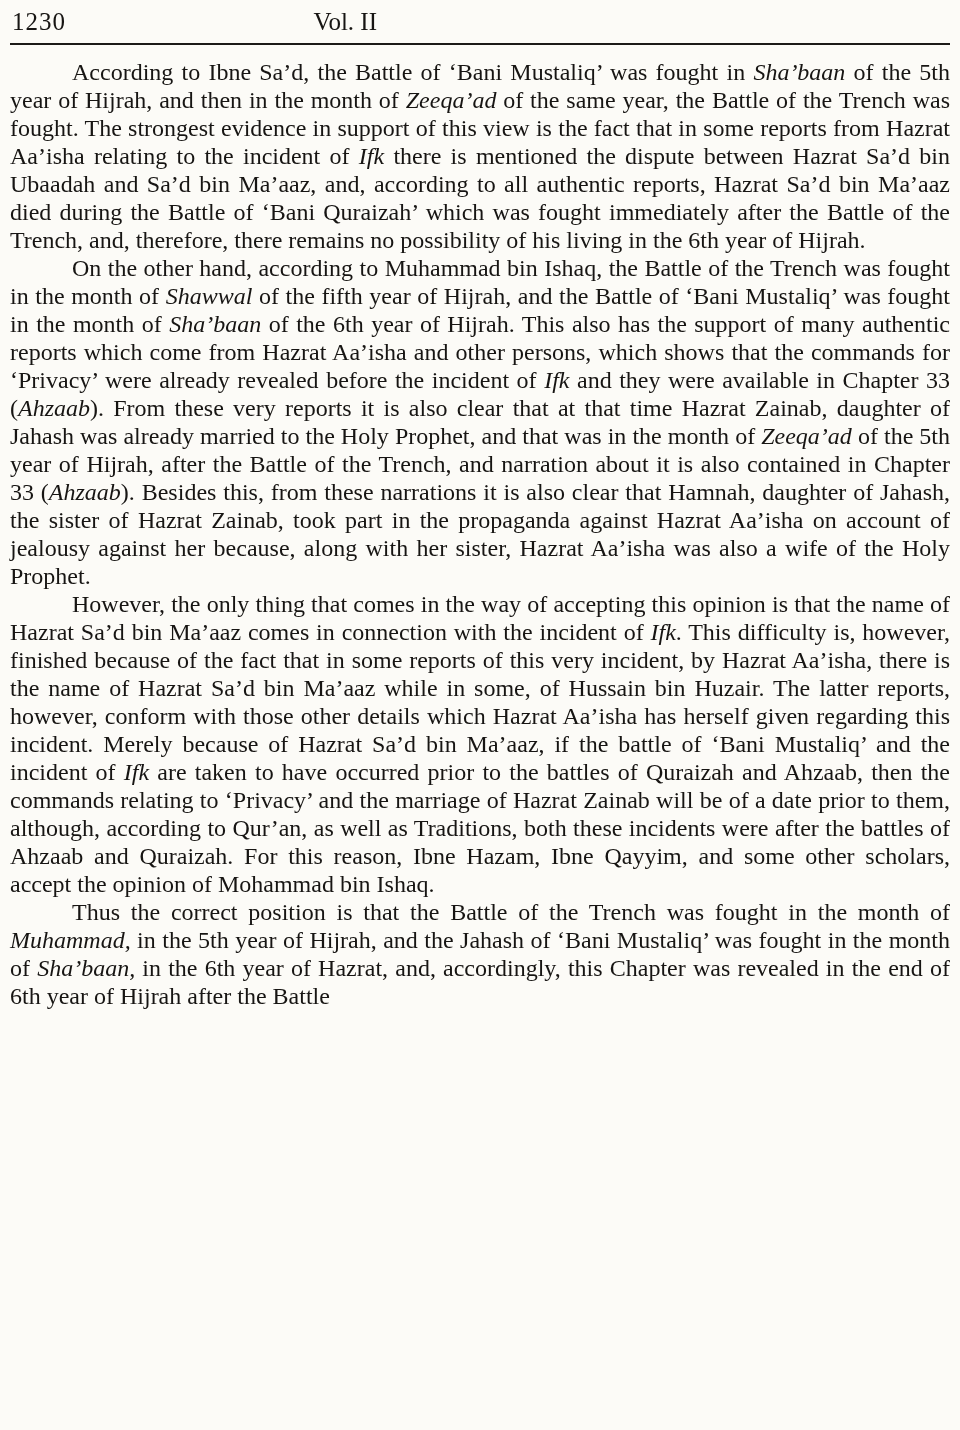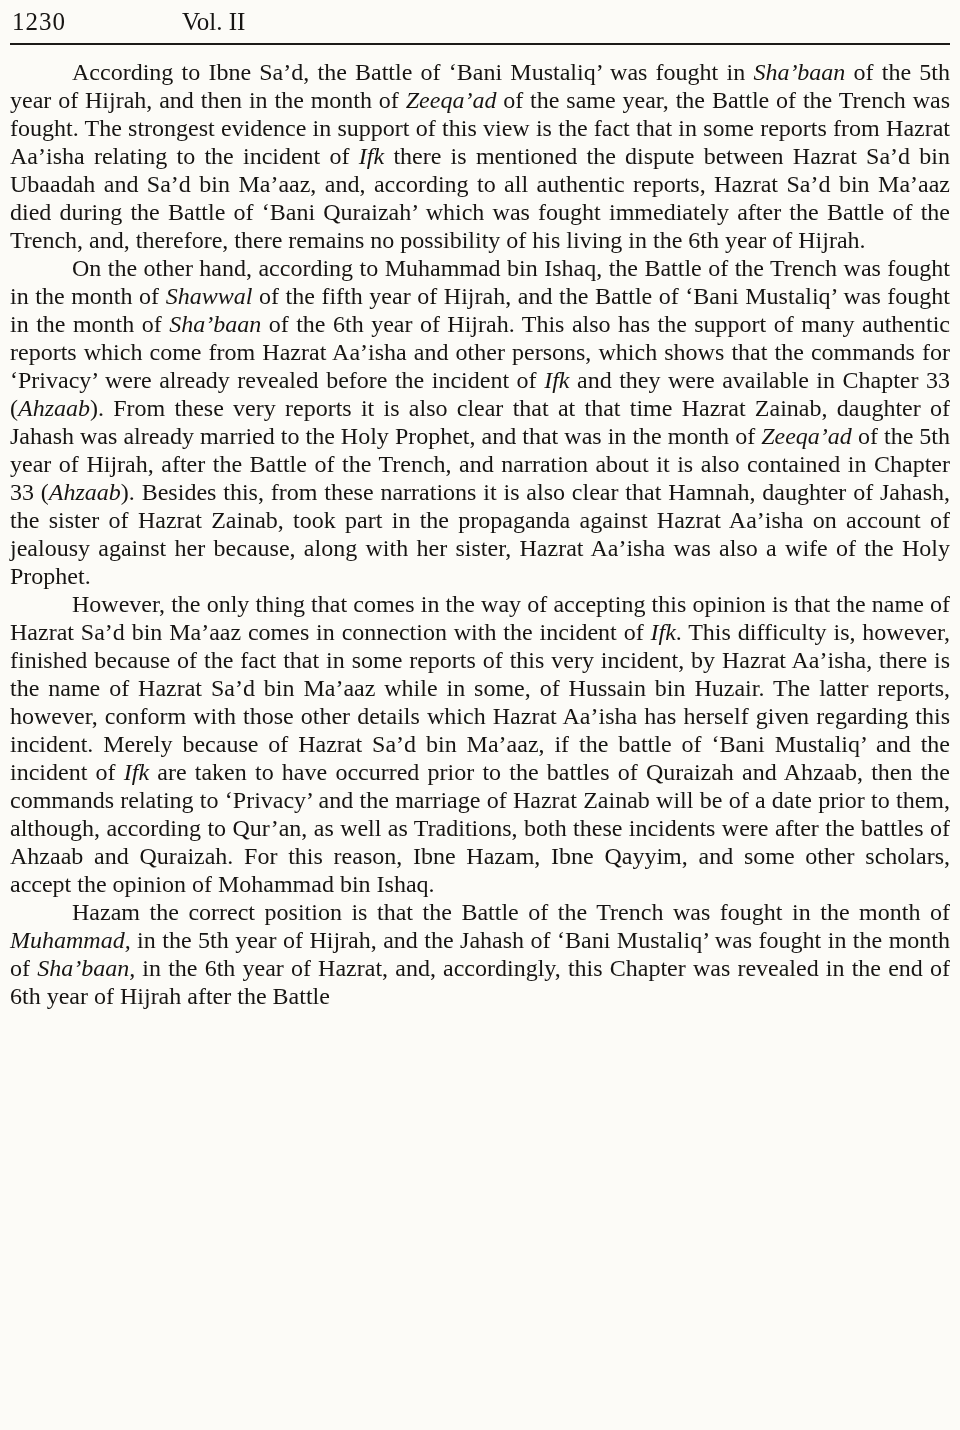--- a/index.html
+++ b/index.html
@@ -14,36 +14,38 @@
   .page {
     width: 960px;
     height: 1430px;
     padding: 6px 10px 0 10px;
   }
   .header {
     display: flex;
     align-items: baseline;
     font-size: 25px;
     padding: 2px 2px 7px 2px;
+    gap: 25px;
   }
   .header .pagenum {
     width: 170px;
     text-align: left;
     letter-spacing: 1px;
   }
   .header .title {
     flex: 1;
     text-align: center;
     font-style: italic;
     font-size: 26px;
     letter-spacing: 0.5px;
     word-spacing: 6px;
   }
   .header .volume {
     width: 170px;
+    text-align: right;
   }
   .rule {
     height: 2px;
     background: #1c1a18;
     margin: 0 0 13px 0;
   }
   .body-text {
     font-size: 24px;
     line-height: 28px;
     text-align: justify;
@@ -59,15 +61,15 @@
 <div class="page">
   <header class="header">
     <span class="pagenum">1230</span>
     <span class="volume">Vol. II</span>
   </header>
   <div class="rule"></div>
   <main class="body-text">
     <p class="para"><span>According to Ibne Sa’d, the Battle of ‘Bani Mustaliq’ was fought in </span><i>Sha’baan</i><span> of the 5th year of Hijrah, and then in the month of </span><i>Zeeqa’ad</i><span> of the same year, the Battle of the Trench was fought. The strongest evidence in support of this view is the fact that in some reports from Hazrat Aa’isha relating to the incident of </span><i>Ifk</i><span> there is mentioned the dispute between Hazrat Sa’d bin Ubaadah and Sa’d bin Ma’aaz, and, according to all authentic reports, Hazrat Sa’d bin Ma’aaz died during the Battle of ‘Bani Quraizah’ which was fought immediately after the Battle of the Trench, and, therefore, there remains no possibility of his living in the 6th year of Hijrah.</span></p>
     <p class="para"><span>On the other hand, according to Muhammad bin Ishaq, the Battle of the Trench was fought in the month of </span><i>Shawwal</i><span> of the fifth year of Hijrah, and the Battle of ‘Bani Mustaliq’ was fought in the month of </span><i>Sha’baan</i><span> of the 6th year of Hijrah. This also has the support of many authentic reports which come from Hazrat Aa’isha and other persons, which shows that the commands for ‘Privacy’ were already revealed before the incident of </span><i>Ifk</i><span> and they were available in Chapter 33 (</span><i>Ahzaab</i><span>). From these very reports it is also clear that at that time Hazrat Zainab, daughter of Jahash was already married to the Holy Prophet, and that was in the month of </span><i>Zeeqa’ad</i><span> of the 5th year of Hijrah, after the Battle of the Trench, and narration about it is also contained in Chapter 33 (</span><i>Ahzaab</i><span>). Besides this, from these narrations it is also clear that Hamnah, daughter of Jahash, the sister of Hazrat Zainab, took part in the propaganda against Hazrat Aa’isha on account of jealousy against her because, along with her sister, Hazrat Aa’isha was also a wife of the Holy Prophet.</span></p>
     <p class="para"><span>However, the only thing that comes in the way of accepting this opinion is that the name of Hazrat Sa’d bin Ma’aaz comes in connection with the incident of </span><i>Ifk</i><span>. This difficulty is, however, finished because of the fact that in some reports of this very incident, by Hazrat Aa’isha, there is the name of Hazrat Sa’d bin Ma’aaz while in some, of Hussain bin Huzair. The latter reports, however, conform with those other details which Hazrat Aa’isha has herself given regarding this incident. Merely because of Hazrat Sa’d bin Ma’aaz, if the battle of ‘Bani Mustaliq’ and the incident of </span><i>Ifk</i><span> are taken to have occurred prior to the battles of Quraizah and Ahzaab, then the commands relating to ‘Privacy’ and the marriage of Hazrat Zainab will be of a date prior to them, although, according to Qur’an, as well as Traditions, both these incidents were after the battles of Ahzaab and Quraizah. For this reason, Ibne Hazam, Ibne Qayyim, and some other scholars, accept the opinion of Mohammad bin Ishaq.</span></p>
-    <p class="para"><span>Hazam the correct position is that the Battle of the Trench was fought in the month of </span><i>Muhammad,</i><span> in the 5th year of Hijrah, and the Jahash of ‘Bani Mustaliq’ was fought in the month of </span><i>Sha’baan,</i><span> in the 6th year of Hazrat, and, accordingly, this Chapter was revealed in the end of 6th year of Hijrah after the Battle</span></p>
+    <p class="para"><span>Thus the correct position is that the Battle of the Trench was fought in the month of </span><i>Muhammad,</i><span> in the 5th year of Hijrah, and the Jahash of ‘Bani Mustaliq’ was fought in the month of </span><i>Sha’baan,</i><span> in the 6th year of Hazrat, and, accordingly, this Chapter was revealed in the end of 6th year of Hijrah after the Battle</span></p>
   </main>
 </div>
 
 </body></html>

